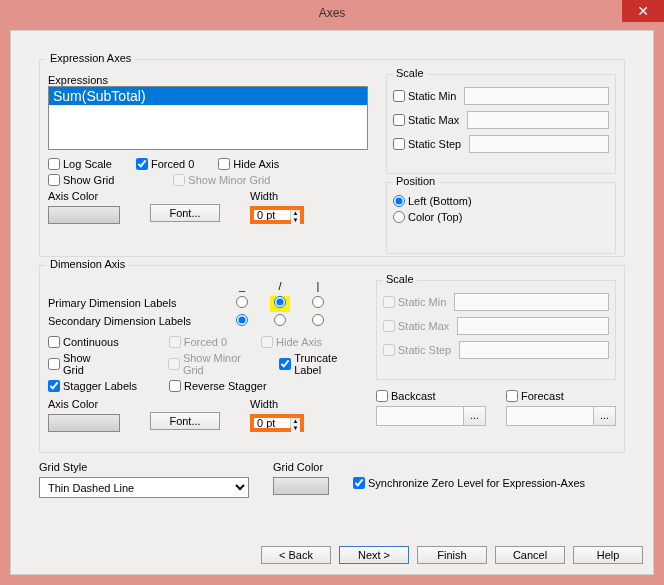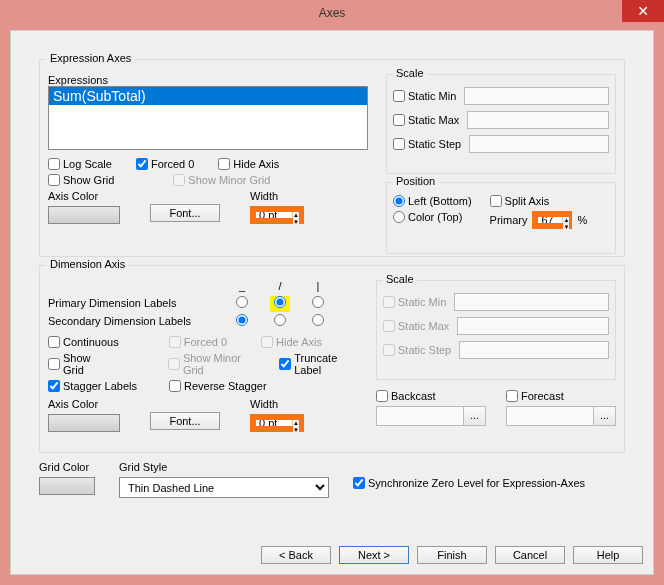--- a/index.html
+++ b/index.html
@@ -11,21 +11,21 @@
 .group-title { position: absolute; top: -8px; left: 6px; background: #f0efee; padding: 0 4px; font-size: 11px; }
 .subgroup { border: 1px solid #dcdbda; position: relative; padding: 12px 6px 6px 6px; }
 .subgroup-title { position: absolute; top: -8px; left: 6px; background: #f0efee; padding: 0 3px; font-size: 11px; }
 .expr-list { border: 1px solid #888; background: #fff; height: 64px; width: 320px; overflow: hidden; }
 .expr-item { background: #0078d7; color: #fff; padding: 1px 4px; font-size: 14px; }
 label { font-size: 11px; display: flex; align-items: center; gap: 3px; }
 input[type="checkbox"], input[type="radio"] { width: 12px; height: 12px; margin: 0; }
 .disabled { color: #999; }
 .btn { background: linear-gradient(#fafafa, #e8e8e8); border: 1px solid #999; padding: 2px 14px; font-size: 11px; min-width: 70px; text-align: center; cursor: default; }
 .color-swatch { width: 72px; height: 18px; background: linear-gradient(#e8e8e8, #cfcfcf); border: 1px solid #888; }
-.spinner { display: flex; border: 6px solid #f97316; width: 54px; height: 18px; background: #fff; justify-content: space-between; }
+.spinner { display: flex; border: 4px solid #f97316; width: 54px; height: 18px; background: #fff; justify-content: space-between; }
 .spinner input { border: none; width: 36px; font-size: 11px; padding-left: 3px; outline: none; }
 .spin-btns { width: 16px; display: flex; flex-direction: column; border-left: 1px solid #ccc; }
 .spin-btns div { flex: 1; font-size: 6px; text-align: center; line-height: 7px; background: #f0f0f0; }
 .txt-input { border: 1px solid #bbb; background: #fafafa; height: 18px; width: 90px; }
 .select { border: 1px solid #888; background: #fff; height: 21px; padding-left: 4px; width: 210px; font-size: 11px; }
 .row { display: flex; align-items: center; gap: 5px; }
 .col { display: flex; flex-direction: column; gap: 4px; }
 .highlight { background: #fff200; border-radius: 2px; padding: 2px 4px; }
 .browse-field { display: flex; border: 1px solid #bbb; height: 20px; width: 110px; background: #fafafa; }
 .browse-field .bf-in { flex: 1; }
@@ -133,37 +133,20 @@
             <div class="col">
               <label>
                   <input type="radio" name="pos" checked="" style="">
                   <span>Left (Bottom)</span>
                 </label>
               <label>
                   <input type="radio" name="pos" style="">
                   <span>Color (Top)</span>
                 </label>
             </div>
-            <div class="col">
-              <label>
-                  <input type="checkbox" style="">
-                  <span>Split Axis</span>
-                </label>
-              <div class="row">
-                <span>Primary</span>
-                <div class="spinner" style="width:40px;">
-                    <input style="width: 24px;" value="67">
-                    <div class="spin-btns">
-                      <div>▲</div>
-                      <div>▼</div>
-                    </div>
-                  </div>
-                <span>%</span>
-              </div>
-            </div>
           </div>
         </div>
       </div>
     </div>
   </div>
 
   <div class="group" style="height:188px;">
     <span class="group-title">Dimension Axis</span>
 
     <div style="display:flex; gap:12px;">
@@ -293,26 +276,26 @@
                 <div class="bf-btn">...</div>
               </div>
           </div>
         </div>
       </div>
     </div>
   </div>
 
   <div class="row" style="gap:24px; margin-top:6px; align-items:flex-start;">
     <div class="col">
+      <span>Grid Style</span>
+      <select class="select"><option>Thin Dashed Line</option></select>
+    </div>
+    <div class="col">
       <span>Grid Color</span>
       <div class="color-swatch" style="width:56px;"></div>
-    </div>
-    <div class="col">
-      <span>Grid Style</span>
-      <select class="select"><option>Thin Dashed Line</option></select>
     </div>
     <label style="margin-top:16px;">
         <input type="checkbox" checked="" style="">
         <span>Synchronize Zero Level for Expression-Axes</span>
       </label>
   </div>
 
   <div class="btnrow">
     <div class="btn">&lt; Back</div>
     <div class="btn" style="border-color:#3a78c8;">Next &gt;</div>

